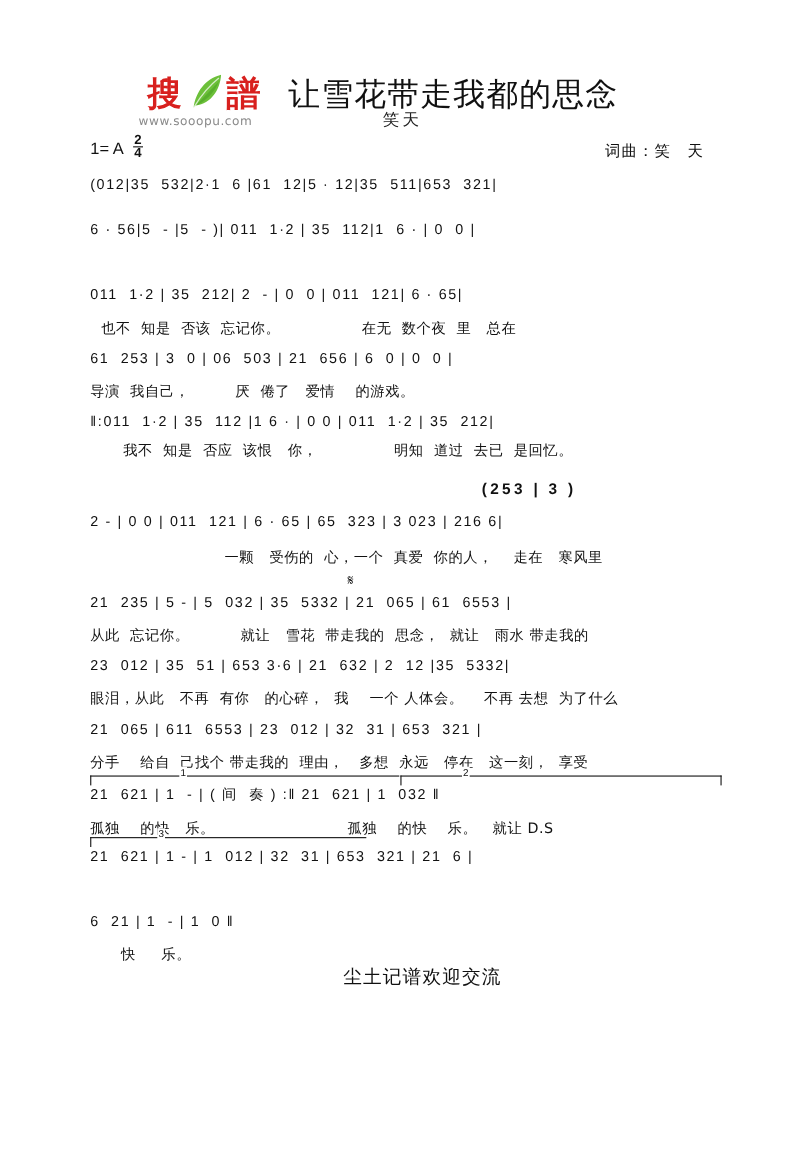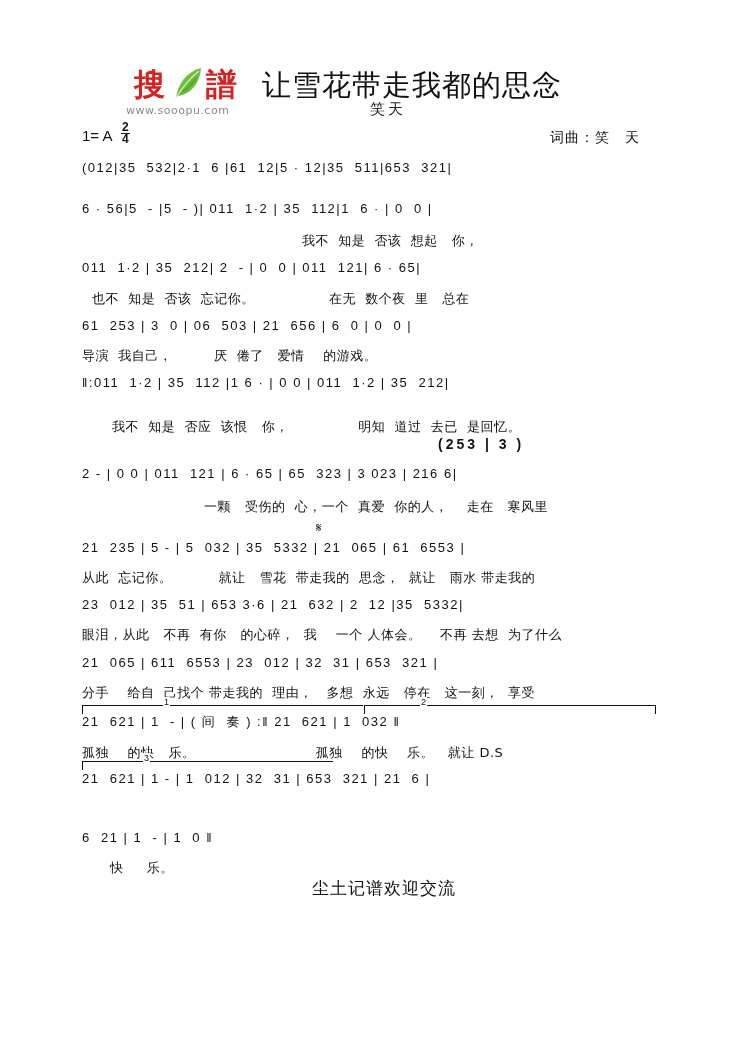--- a/index.html
+++ b/index.html
@@ -8,21 +8,21 @@
   .logo { position: absolute; left: 126px; top: 64px; width: 125px; height: 56px; }
   .logo-left, .logo-right { position: absolute; top: 0; font-size: 31px; font-weight: bold; color: #d8201e;
         font-family: "DejaVu Sans", sans-serif; letter-spacing: 0; }
   .logo-left { left: 8px; }
   .logo-right { left: 80px; }
   .logo-leaf { position: absolute; left: 46px; top: 2px; width: 30px; height: 34px; }
   .logo-url { position: absolute; left: 0px; top: 40px; font-size: 11px; color: #8a8a8a; letter-spacing: 0.5px;
         font-family: "DejaVu Sans", sans-serif; }
   .title { position: absolute; left: 262px; top: 66px; font-size: 29px; color: #111;
         font-family: "DejaVu Sans", sans-serif; letter-spacing: 1px; }
-  .subtitle { position: absolute; left: 370px; top: 100px; font-size: 15px; color: #222;
+  .subtitle { position: absolute; left: 348px; top: 100px; font-size: 15px; color: #222;
         font-family: "DejaVu Serif", serif; letter-spacing: 3px; }
   .key { position: absolute; left: 82px; top: 127px; font-size: 15px; }
   .timesig { position: absolute; left: 121px; top: 122px; font-size: 12px; font-weight: bold; line-height: 11px; text-align: center; }
   .timesig .num { border-bottom: 1px solid #111; display: block; padding: 0 1px; }
   .credit { position: absolute; left: 550px; top: 129px; font-size: 14px; letter-spacing: 1px; }
   .row { position: absolute; left: 82px; width: 580px; height: 30px; }
   .notes { position: absolute; left: 0; top: 0; font-size: 13px; white-space: pre; letter-spacing: 1.5px;
         font-family: "Liberation Sans", sans-serif; }
   .lyrics { position: absolute; left: 0; font-size: 13px; white-space: pre; letter-spacing: 0.5px;
         font-family: "DejaVu Sans", sans-serif; color: #111; }
@@ -56,36 +56,35 @@
   <span>4</span>
 </div>
 <div class="credit">词曲：笑　天</div>
 
 <div class="row" style="top:160px">
   <div class="notes">(012|35  532|2·1  6 |61  12|5 · 12|35  511|653  321|</div>
 </div>
 
 <div class="row" style="top:201px">
   <div class="notes">6 · 56|5  - |5  - )| 011  1·2 | 35  112|1  6 · | 0  0 |</div>
-  <div class="lyrics" style="top:31px; left:220px">我不  知是  否该  想起   你，</div>
 </div>
 
 <div class="row" style="top:260px">
   <div class="notes">011  1·2 | 35  212| 2  - | 0  0 | 011  121| 6 · 65|</div>
   <div class="lyrics" style="top:30px; left:10px">也不  知是  否该  忘记你。                在无  数个夜  里   总在</div>
 </div>
 
 <div class="row" style="top:318px">
   <div class="notes">61  253 | 3  0 | 06  503 | 21  656 | 6  0 | 0  0 |</div>
   <div class="lyrics" style="top:29px; left:0px">导演  我自己，         厌  倦了   爱情    的游戏。</div>
 </div>
 
 <div class="row" style="top:375px">
   <div class="notes">‖:011  1·2 | 35  112 |1 6 · | 0 0 | 011  1·2 | 35  212|</div>
-  <div class="lyrics" style="top:43px; left:30px">我不  知是  否应  该恨   你，               明知  道过  去已  是回忆。</div>
+  <div class="lyrics" style="top:26px; left:30px">我不  知是  否应  该恨   你，               明知  道过  去已  是回忆。</div>
 </div>
 
 <div class="interlude">(253 | 3 )</div>
 
 <div class="row" style="top:466px">
   <div class="notes">2 - | 0 0 | 011  121 | 6 · 65 | 65  323 | 3 023 | 216 6|</div>
   <div class="lyrics" style="top:32px; left:122px">一颗   受伤的  心，一个  真爱  你的人，    走在   寒风里</div>
 </div>
 
 <div class="segno">𝄋</div>

